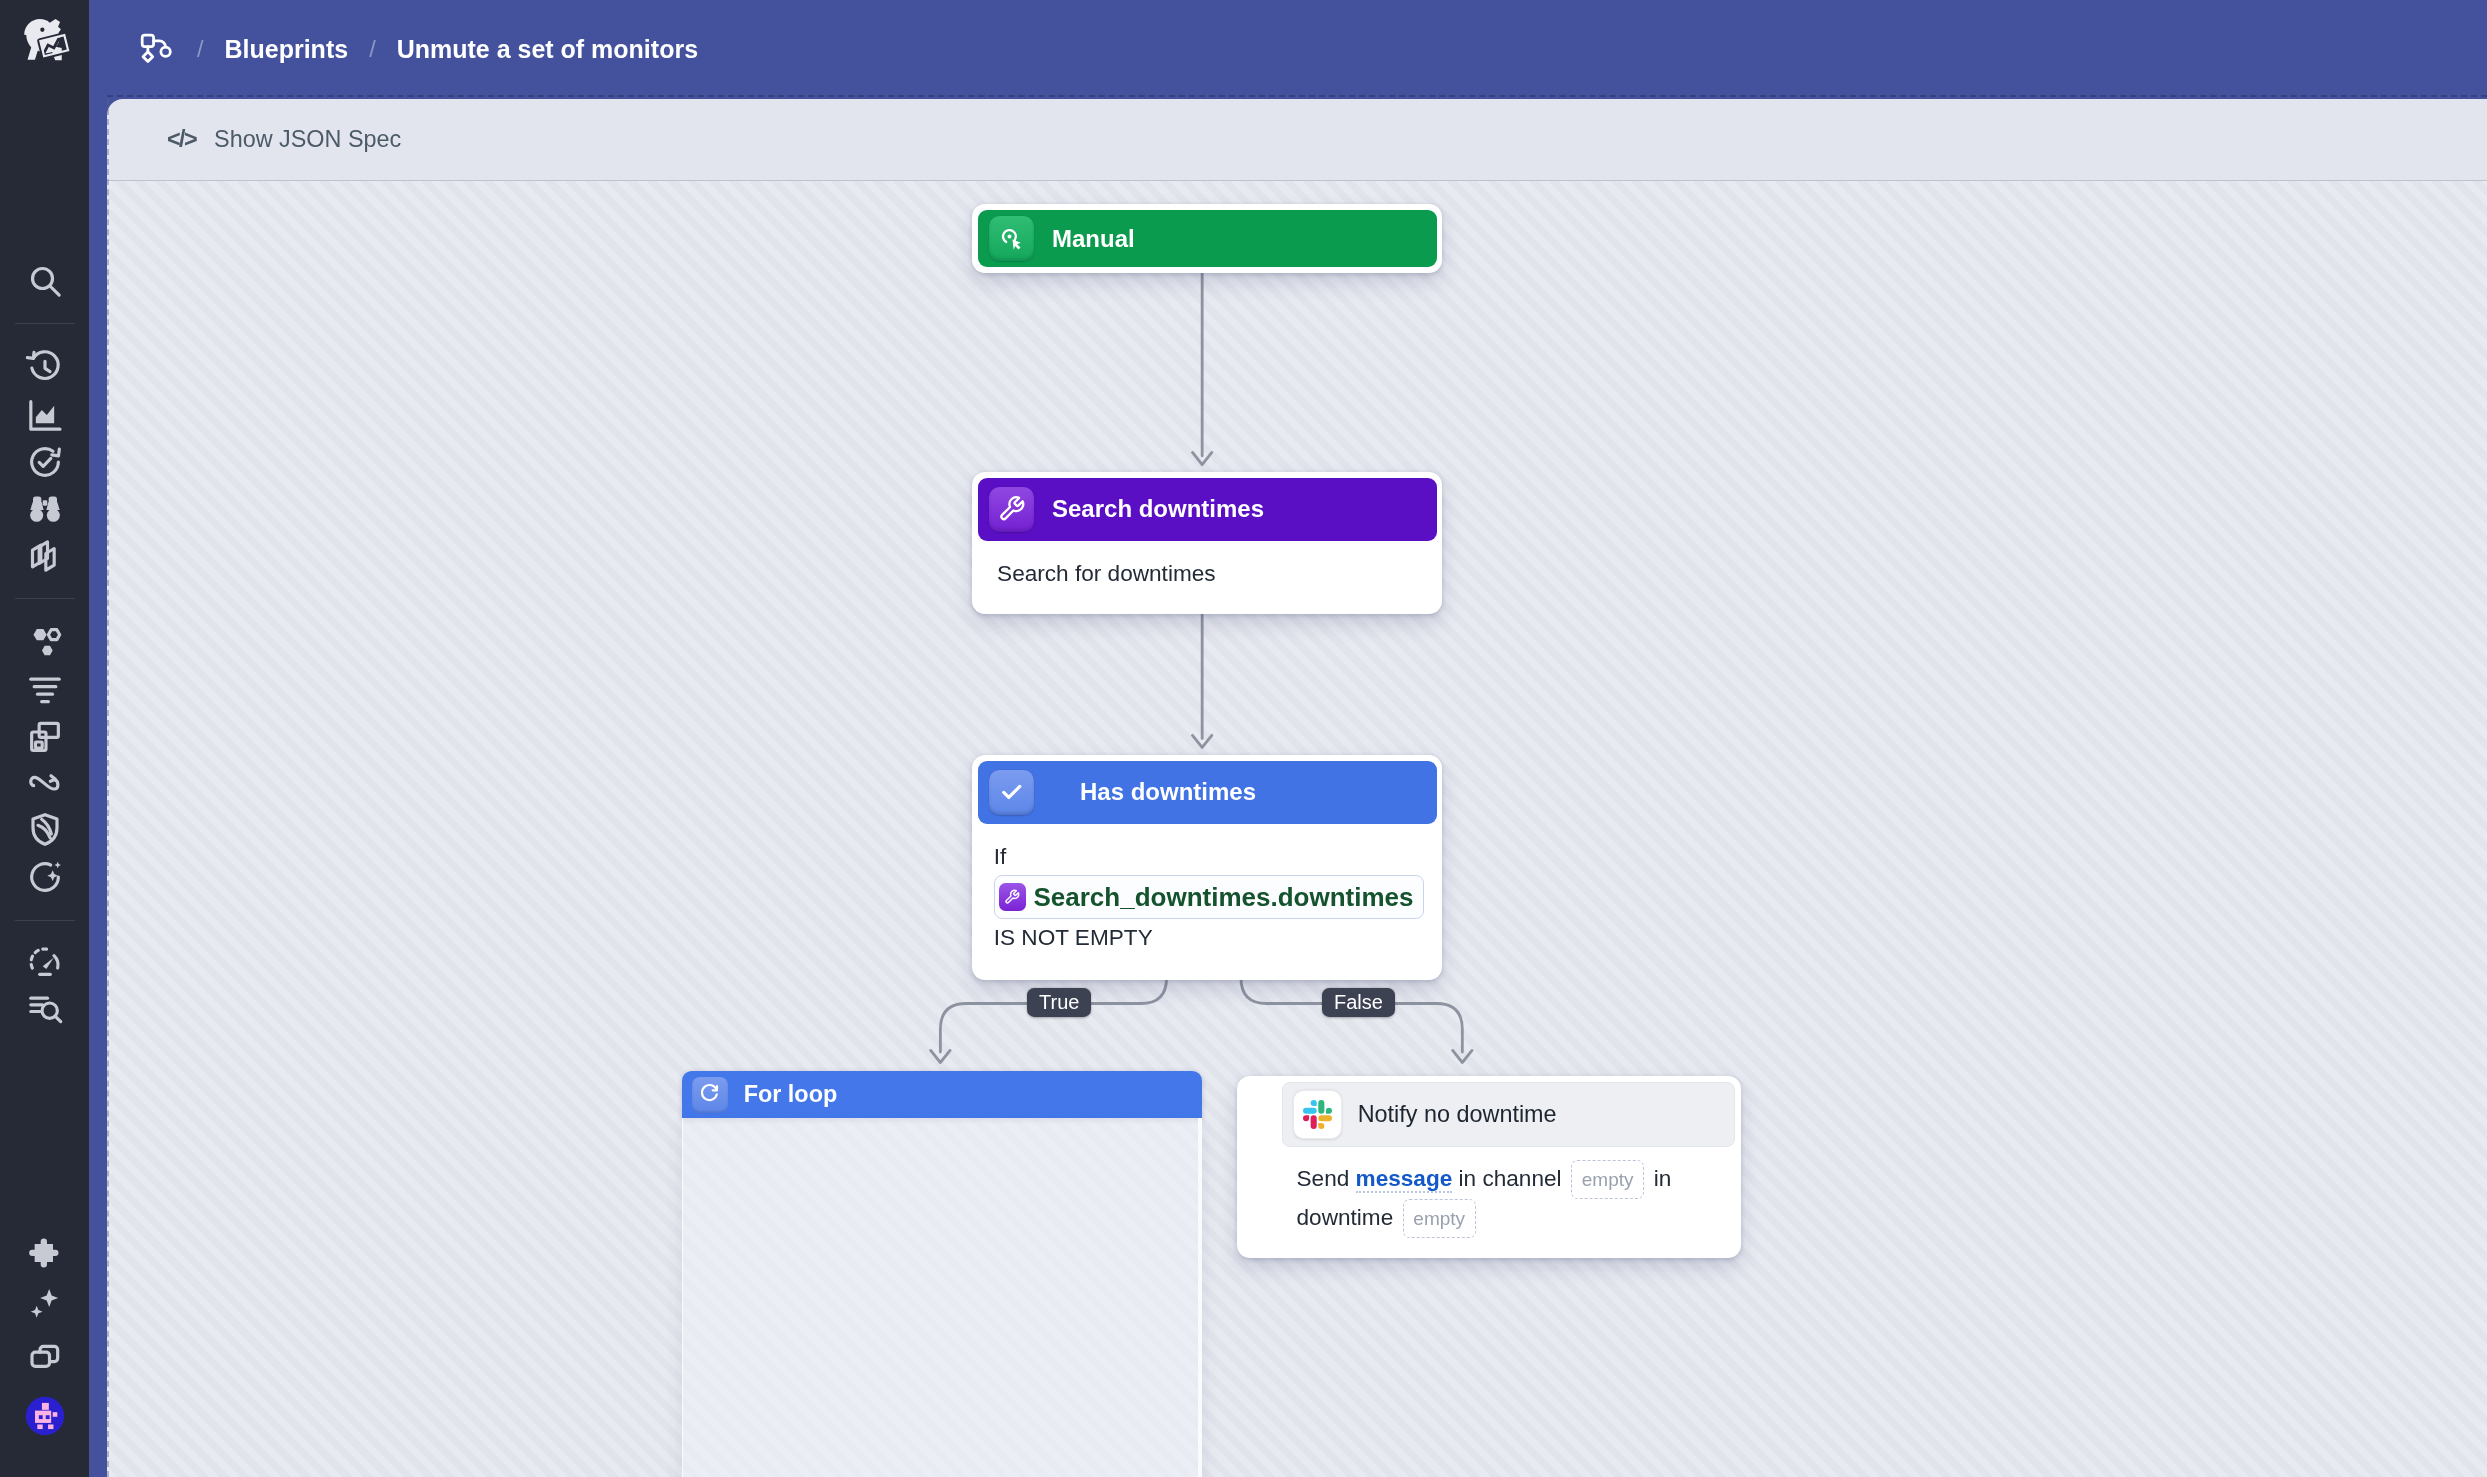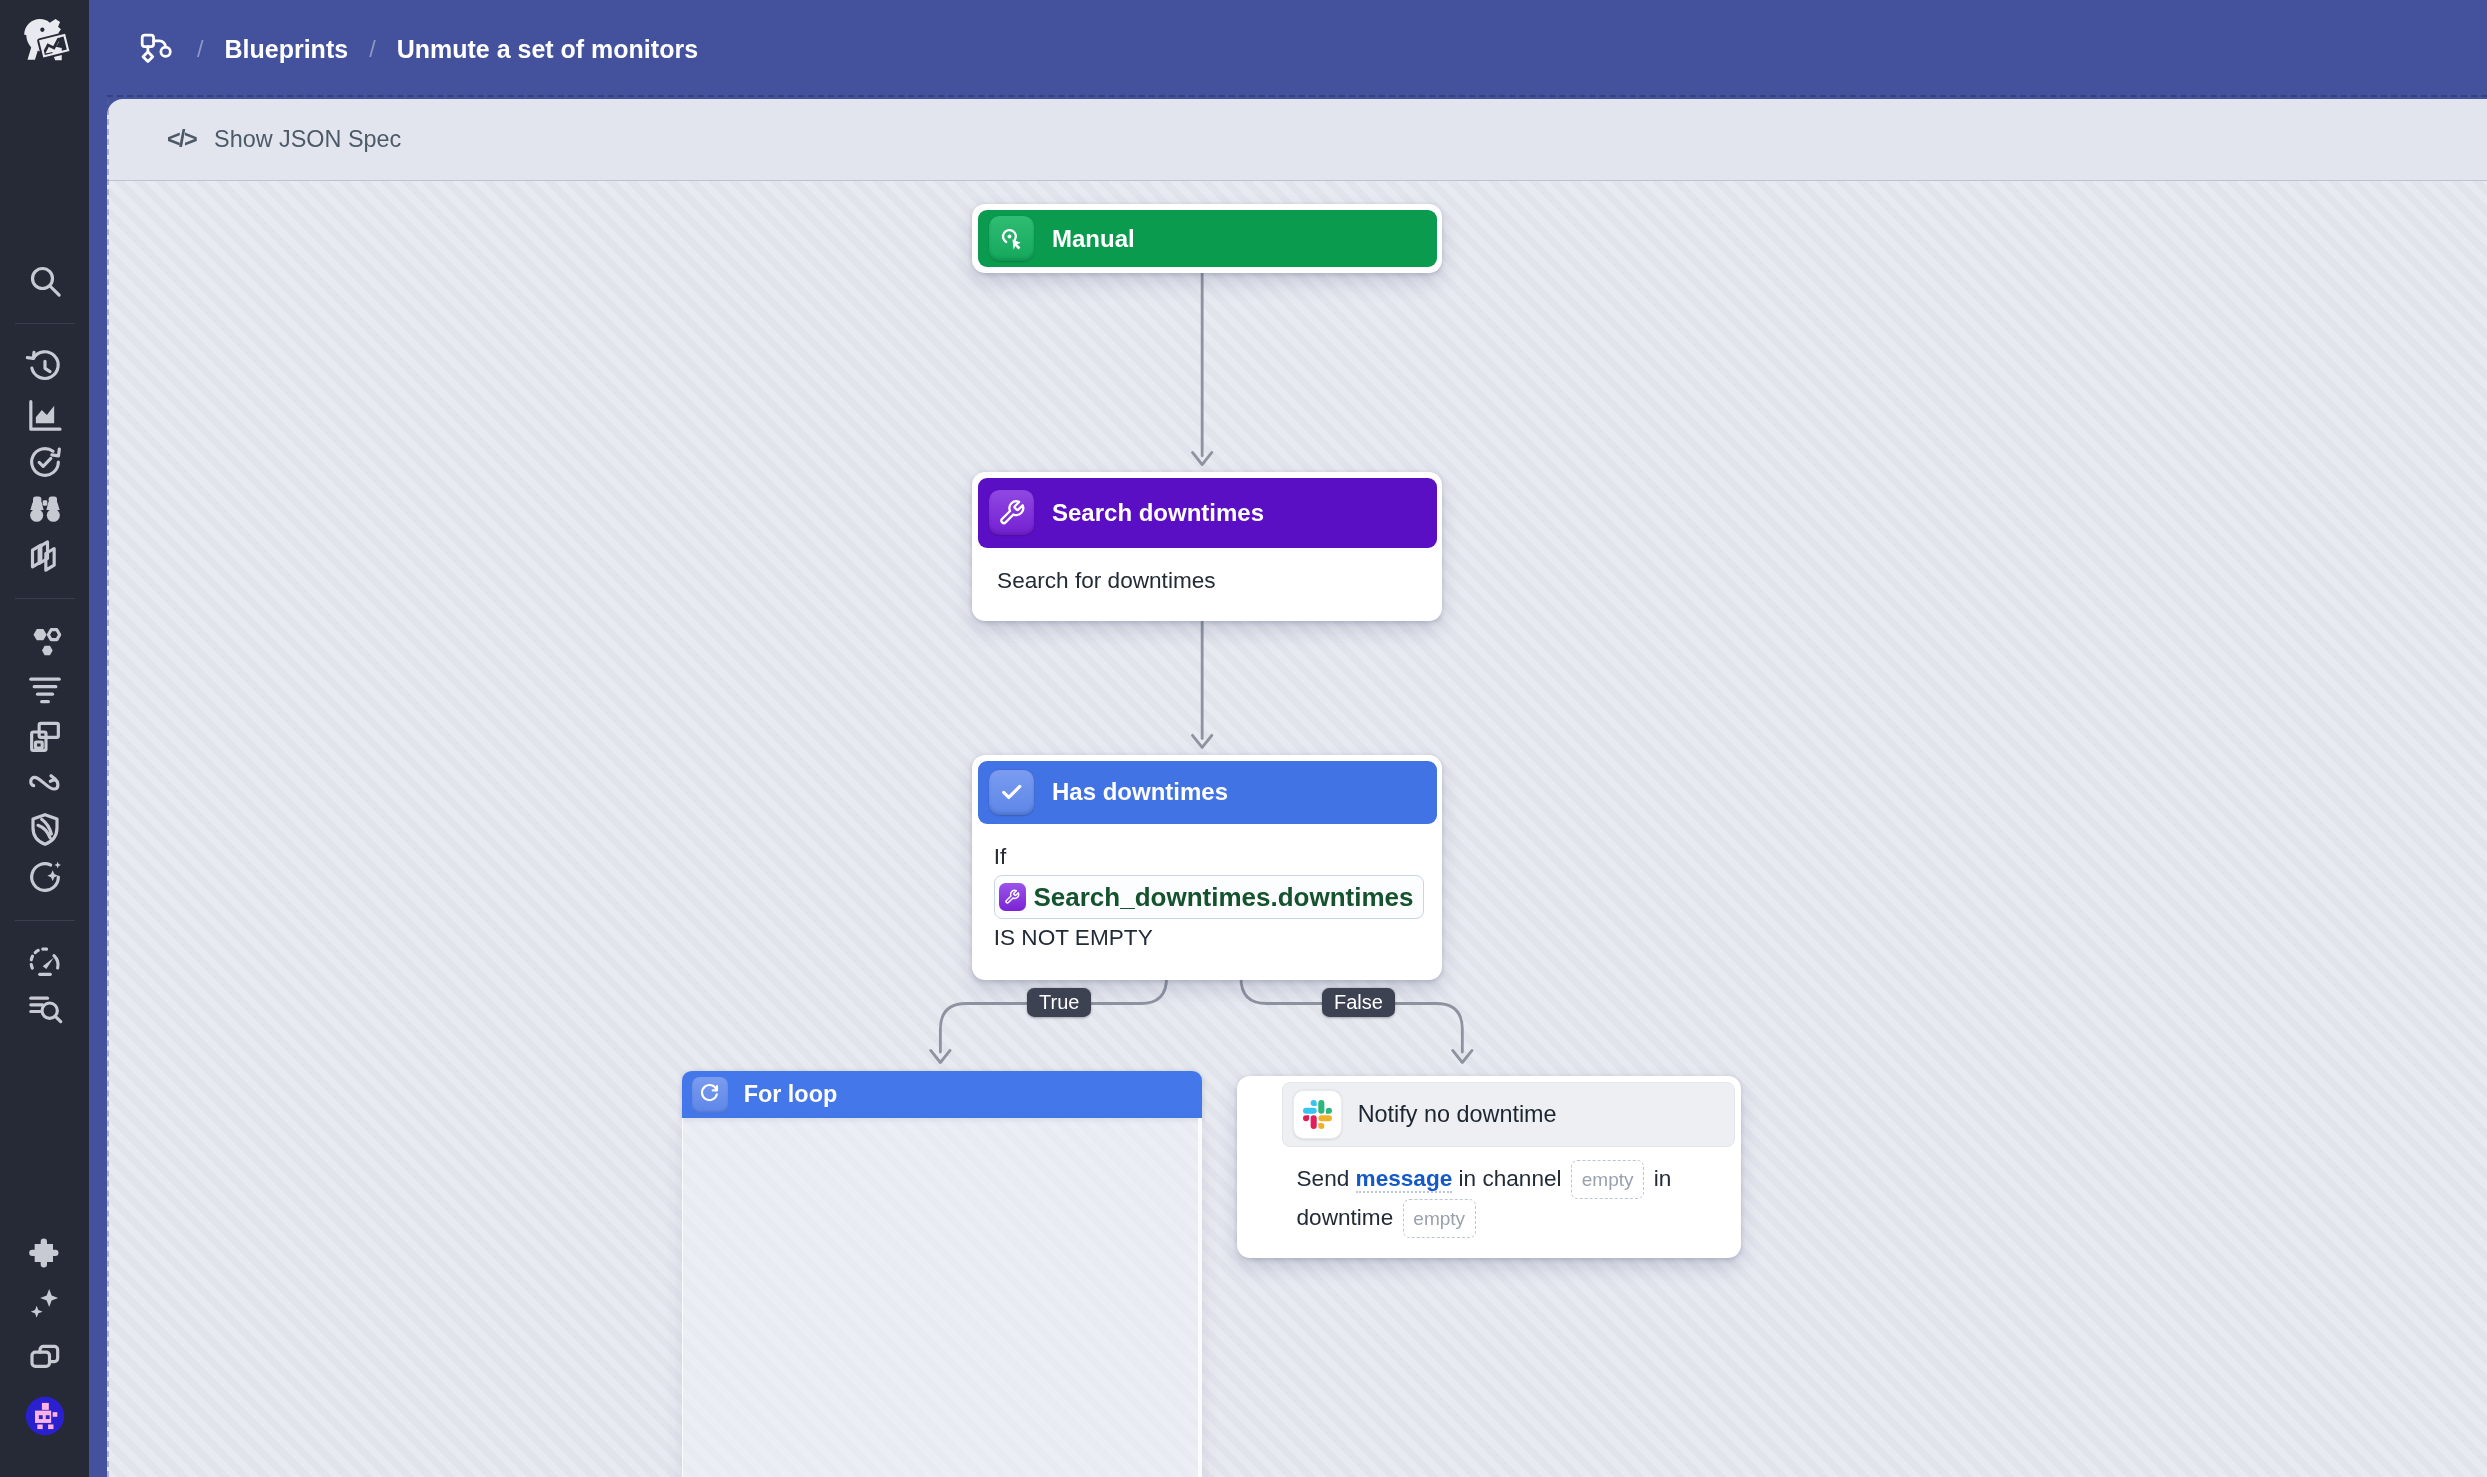--- a/index.html
+++ b/index.html
@@ -291,33 +291,33 @@
               <circle cx="10" cy="10" r="5.6" stroke-dasharray="27 9" transform="rotate(120 10 10)"></circle>
               <circle cx="10" cy="10" r="1.7" fill="#fff" stroke="none"></circle>
               <path d="M12.6 12.6l7.2 2.9-3.1 1.2 2.9 2.9-1.7 1.7-2.9-2.9-1.3 3.1z" fill="#fff" stroke="none"></path>
             </svg>
         </div>
         <span class="node-title">Manual</span>
       </div>
     </div>
 
     <div class="node" style="left:865px;top:291px;width:459px;">
-      <div class="node-header hdr-purple" style="height:70px;">
+      <div class="node-header hdr-purple" style="height:63px;">
         <div class="tile tile-purple">
           <svg viewBox="0 0 24 24">
               <path d="M14.7 6.3a1 1 0 0 0 0 1.4l1.6 1.6a1 1 0 0 0 1.4 0l3.77-3.77a6 6 0 0 1-7.94 7.94l-6.91 6.91a2.12 2.12 0 0 1-3-3l6.91-6.91a6 6 0 0 1 7.94-7.94l-3.76 3.76z"></path>
             </svg>
         </div>
         <span class="node-title">Search downtimes</span>
       </div>
       <div class="node-body" style="padding:14.5px 16px 16px 19.4px;">Search for downtimes</div>
     </div>
 
     <div class="node" style="left:865px;top:574px;width:459px;">
-      <div class="node-header hdr-blue" style="height:63px;">
+      <div class="node-header hdr-blue" style="height:63px;gap:28px;">
         <div class="tile tile-blue">
           <svg viewBox="0 0 24 24" style="stroke-width:2.8">
               <path d="M5 12.6l4.4 4.4L19 7.4"></path>
             </svg>
         </div>
         <span class="node-title">Has downtimes</span>
       </div>
       <div class="node-body" style="padding:14.5px 8px 18px 16px;">
         <span>If</span>
         <span class="var-pill">

